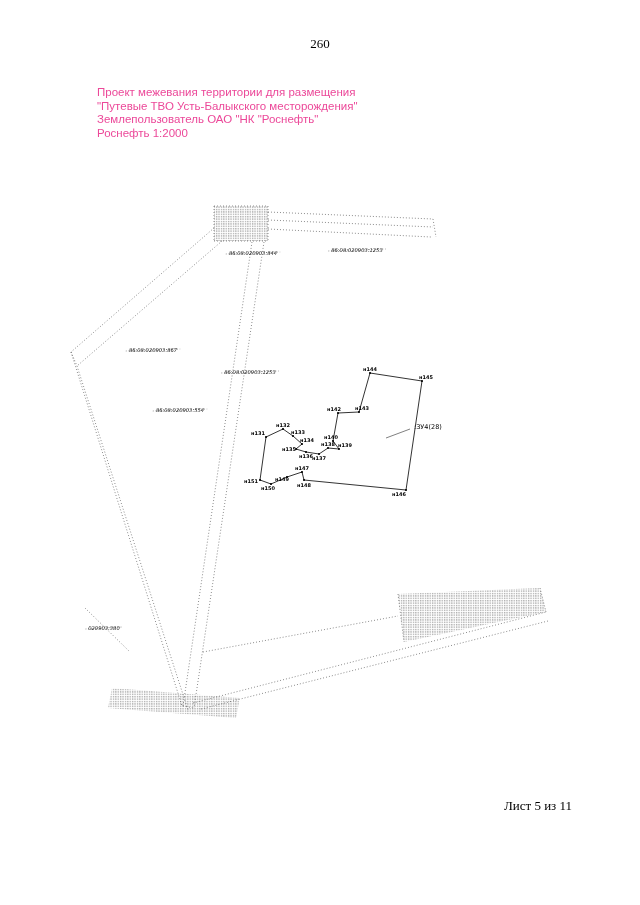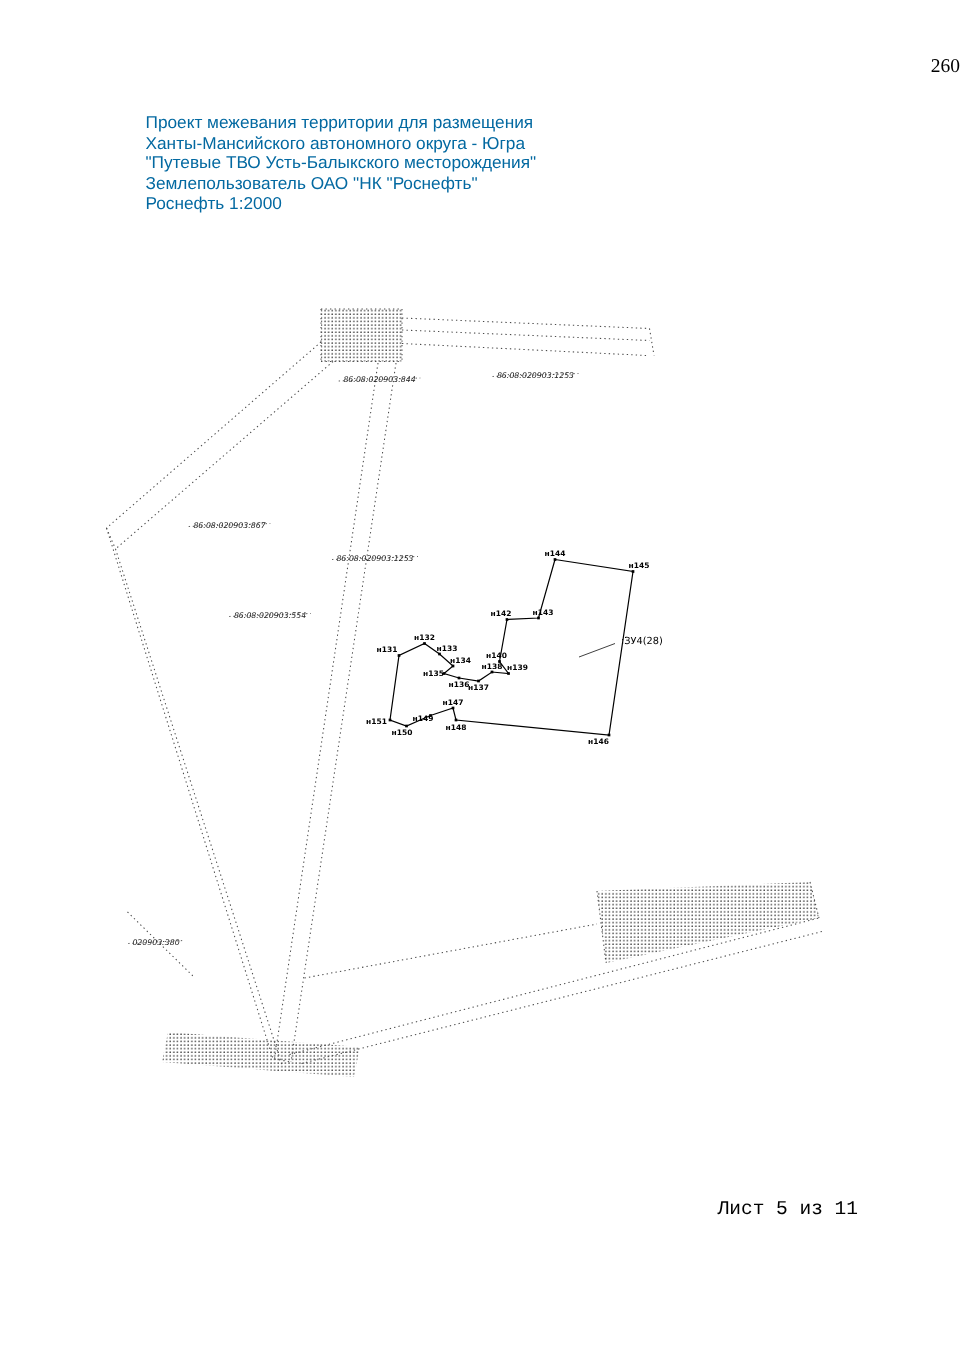--- a/index.html
+++ b/index.html
@@ -1,41 +1,40 @@
 <!DOCTYPE html>
 <html><head>
 <meta charset="utf-8">
 <style>
   * { margin: 0; padding: 0; box-sizing: border-box; }
   html, body { background: #ffffff; }
   body { width: 640px; height: 905px; font-family: "Liberation Sans", sans-serif; }
   .page { position: relative; width: 640px; height: 905px; background: #ffffff; overflow: hidden; }
   .page-number {
     position: absolute; top: 36px; left: 0; width: 100%;
-    text-align: right; font-family: "Liberation Serif", serif;
+    text-align: center; font-family: "Liberation Serif", serif;
     font-size: 13px; color: #000;
   }
-  .title-block { position: absolute; left: 97px; top: 76px; color: #0369a1; }
+  .title-block { position: absolute; left: 97px; top: 86px; color: #ec4899; }
   .title-line { font-size: 11.5px; line-height: 13.6px; white-space: pre; }
   .footer {
     position: absolute; top: 798px; right: 68px;
-    font-family: Liberation Mono, monospace; font-size: 13px; color: #000;
+    font-family: Liberation Serif, serif; font-size: 13px; color: #000;
   }
   svg.map { position: absolute; left: 0; top: 0; width: 640px; height: 905px; }
   svg.map text { font-family: "DejaVu Sans", sans-serif; }
 </style>
 </head>
 <body>
 
 <div class="page">
   <div class="page-number">260</div>
 
   <div class="title-block">
     <div class="title-line">Проект межевания территории для размещения</div>
-    <div class="title-line">Ханты-Мансийского автономного округа - Югра</div>
     <div class="title-line">"Путевые ТВО Усть-Балыкского месторождения"</div>
     <div class="title-line">Землепользователь ОАО "НК "Роснефть"</div>
     <div class="title-line">Роснефть 1:2000</div>
   </div>
 
   <svg id="map" class="map" viewBox="0 0 640 905" xmlns="http://www.w3.org/2000/svg">
       <defs>
         <pattern id="dots" width="2.4" height="2.4" patternUnits="userSpaceOnUse">
           <circle cx="0.7" cy="0.7" r="0.55" fill="#4a4a4a"></circle>
         </pattern>

